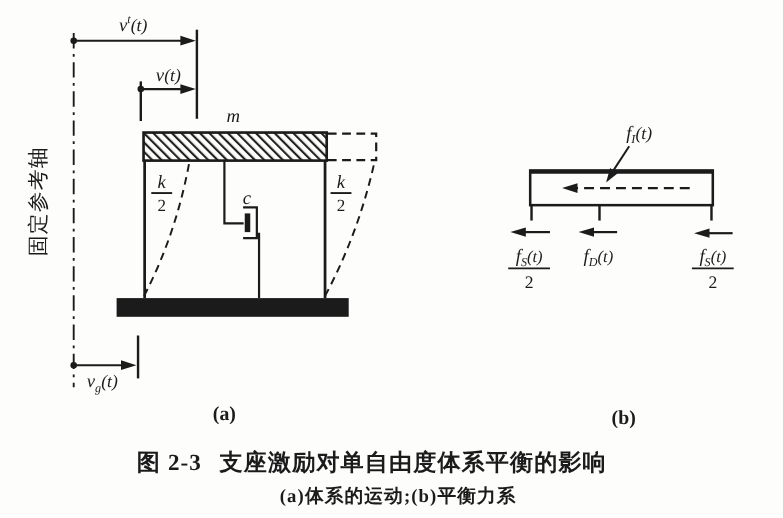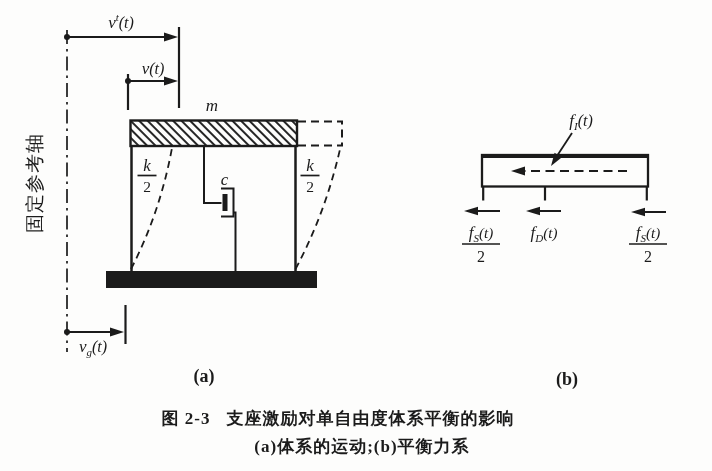--- a/index.html
+++ b/index.html
@@ -14,21 +14,21 @@
   .fig-svg{position:absolute;left:0;top:0;}
   svg text{fill:#1b1b1b;}
   .math{font-style:italic;font-size:17px;}
   .math-sm{font-style:italic;font-size:11px;}
   .sublabel{font-weight:600;font-size:18px;font-style:normal;}
   .caption{
     position:absolute;left:0;top:410px;width:676px;
     text-align:center;line-height:1;
   }
   .caption-line1{
-    font-size:17px;font-weight:700;letter-spacing:1px;
+    font-size:21px;font-weight:700;letter-spacing:1px;
     white-space:nowrap;
   }
   .caption-line1 .figno{margin-right:16px;}
   .caption-line2{
     margin-top:11px;font-size:17px;font-weight:600;letter-spacing:1px;
     white-space:nowrap;
     padding-left:48px;
   }
 </style>
 </head>

